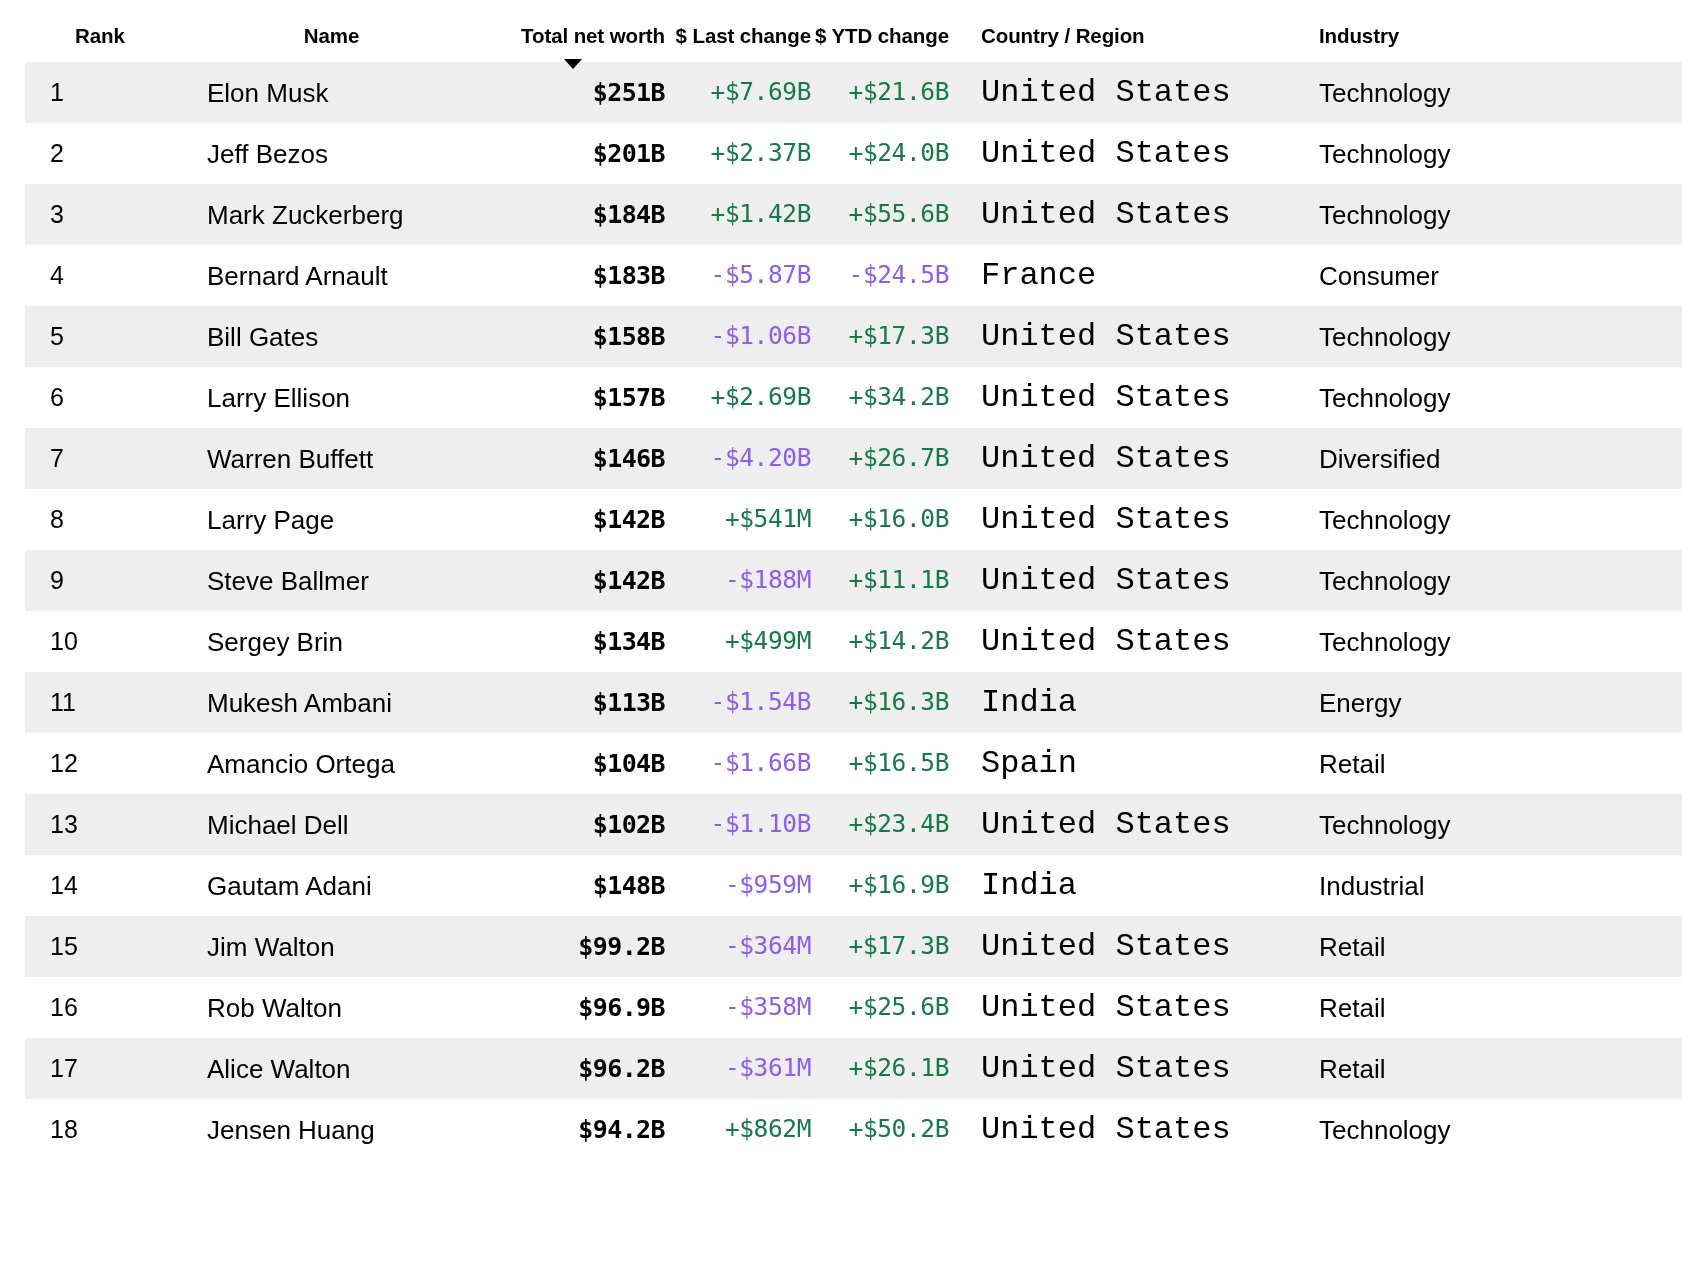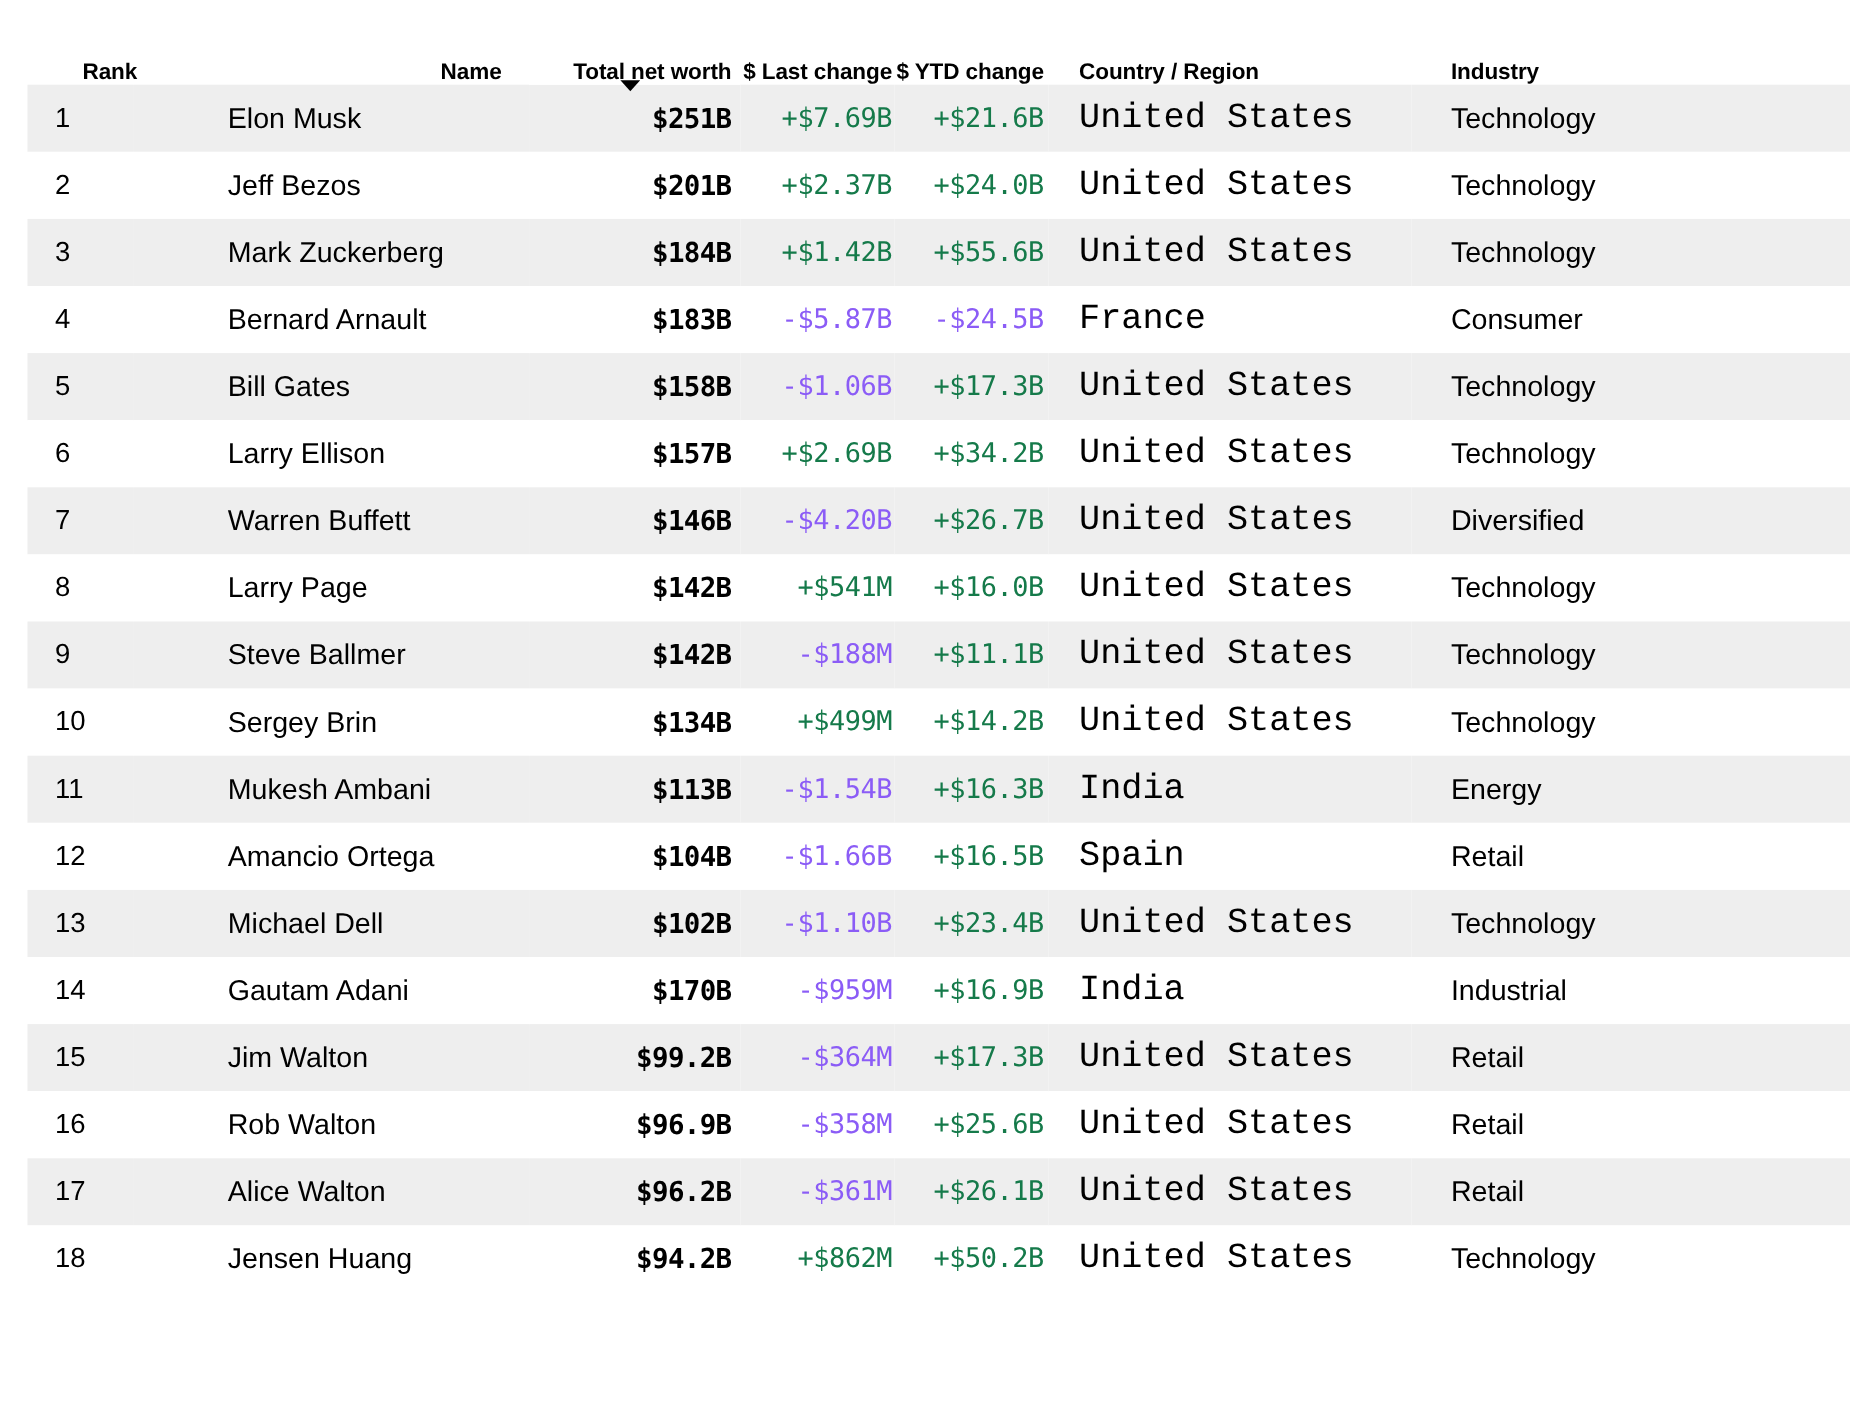--- a/index.html
+++ b/index.html
@@ -43,25 +43,25 @@
     font-weight: bold;
     color: #000000;
     padding: 0;
     height: 62px;
     vertical-align: top;
     background: #ffffff;
     letter-spacing: -0.1px;
   }
   thead th .hlabel {
     display: block;
-    padding-top: 56px;
+    padding-top: 26px;
     line-height: 1;
   }
   th.h-rank      { text-align: left;  padding-left: 50px; }
-  th.h-name      { text-align: right;  padding-left: 86px; }
+  th.h-name      { text-align: center;  padding-left: 86px; }
   th.h-worth     { text-align: right; padding-right: 8px; position: relative; }
   th.h-last      { text-align: right; padding-right: 2px; }
   th.h-ytd       { text-align: right; padding-right: 4px; }
   th.h-country   { text-align: left;  padding-left: 28px; }
   th.h-industry  { text-align: left;  padding-left: 36px; }
 
   .sort-caret {
     position: absolute;
     left: 0;
     right: 8px;
@@ -289,21 +289,21 @@
           <td class="t-name">Michael Dell</td>
           <td class="t-worth">$102B</td>
           <td class="t-last neg">-$1.10B</td>
           <td class="t-ytd pos">+$23.4B</td>
           <td class="t-country">United States</td>
           <td class="t-industry">Technology</td>
         </tr>
         <tr class="plain">
           <td class="t-rank">14</td>
           <td class="t-name">Gautam Adani</td>
-          <td class="t-worth">$170B</td>
+          <td class="t-worth">$148B</td>
           <td class="t-last neg">-$959M</td>
           <td class="t-ytd pos">+$16.9B</td>
           <td class="t-country">India</td>
           <td class="t-industry">Industrial</td>
         </tr>
         <tr class="striped">
           <td class="t-rank">15</td>
           <td class="t-name">Jim Walton</td>
           <td class="t-worth">$99.2B</td>
           <td class="t-last neg">-$364M</td>

